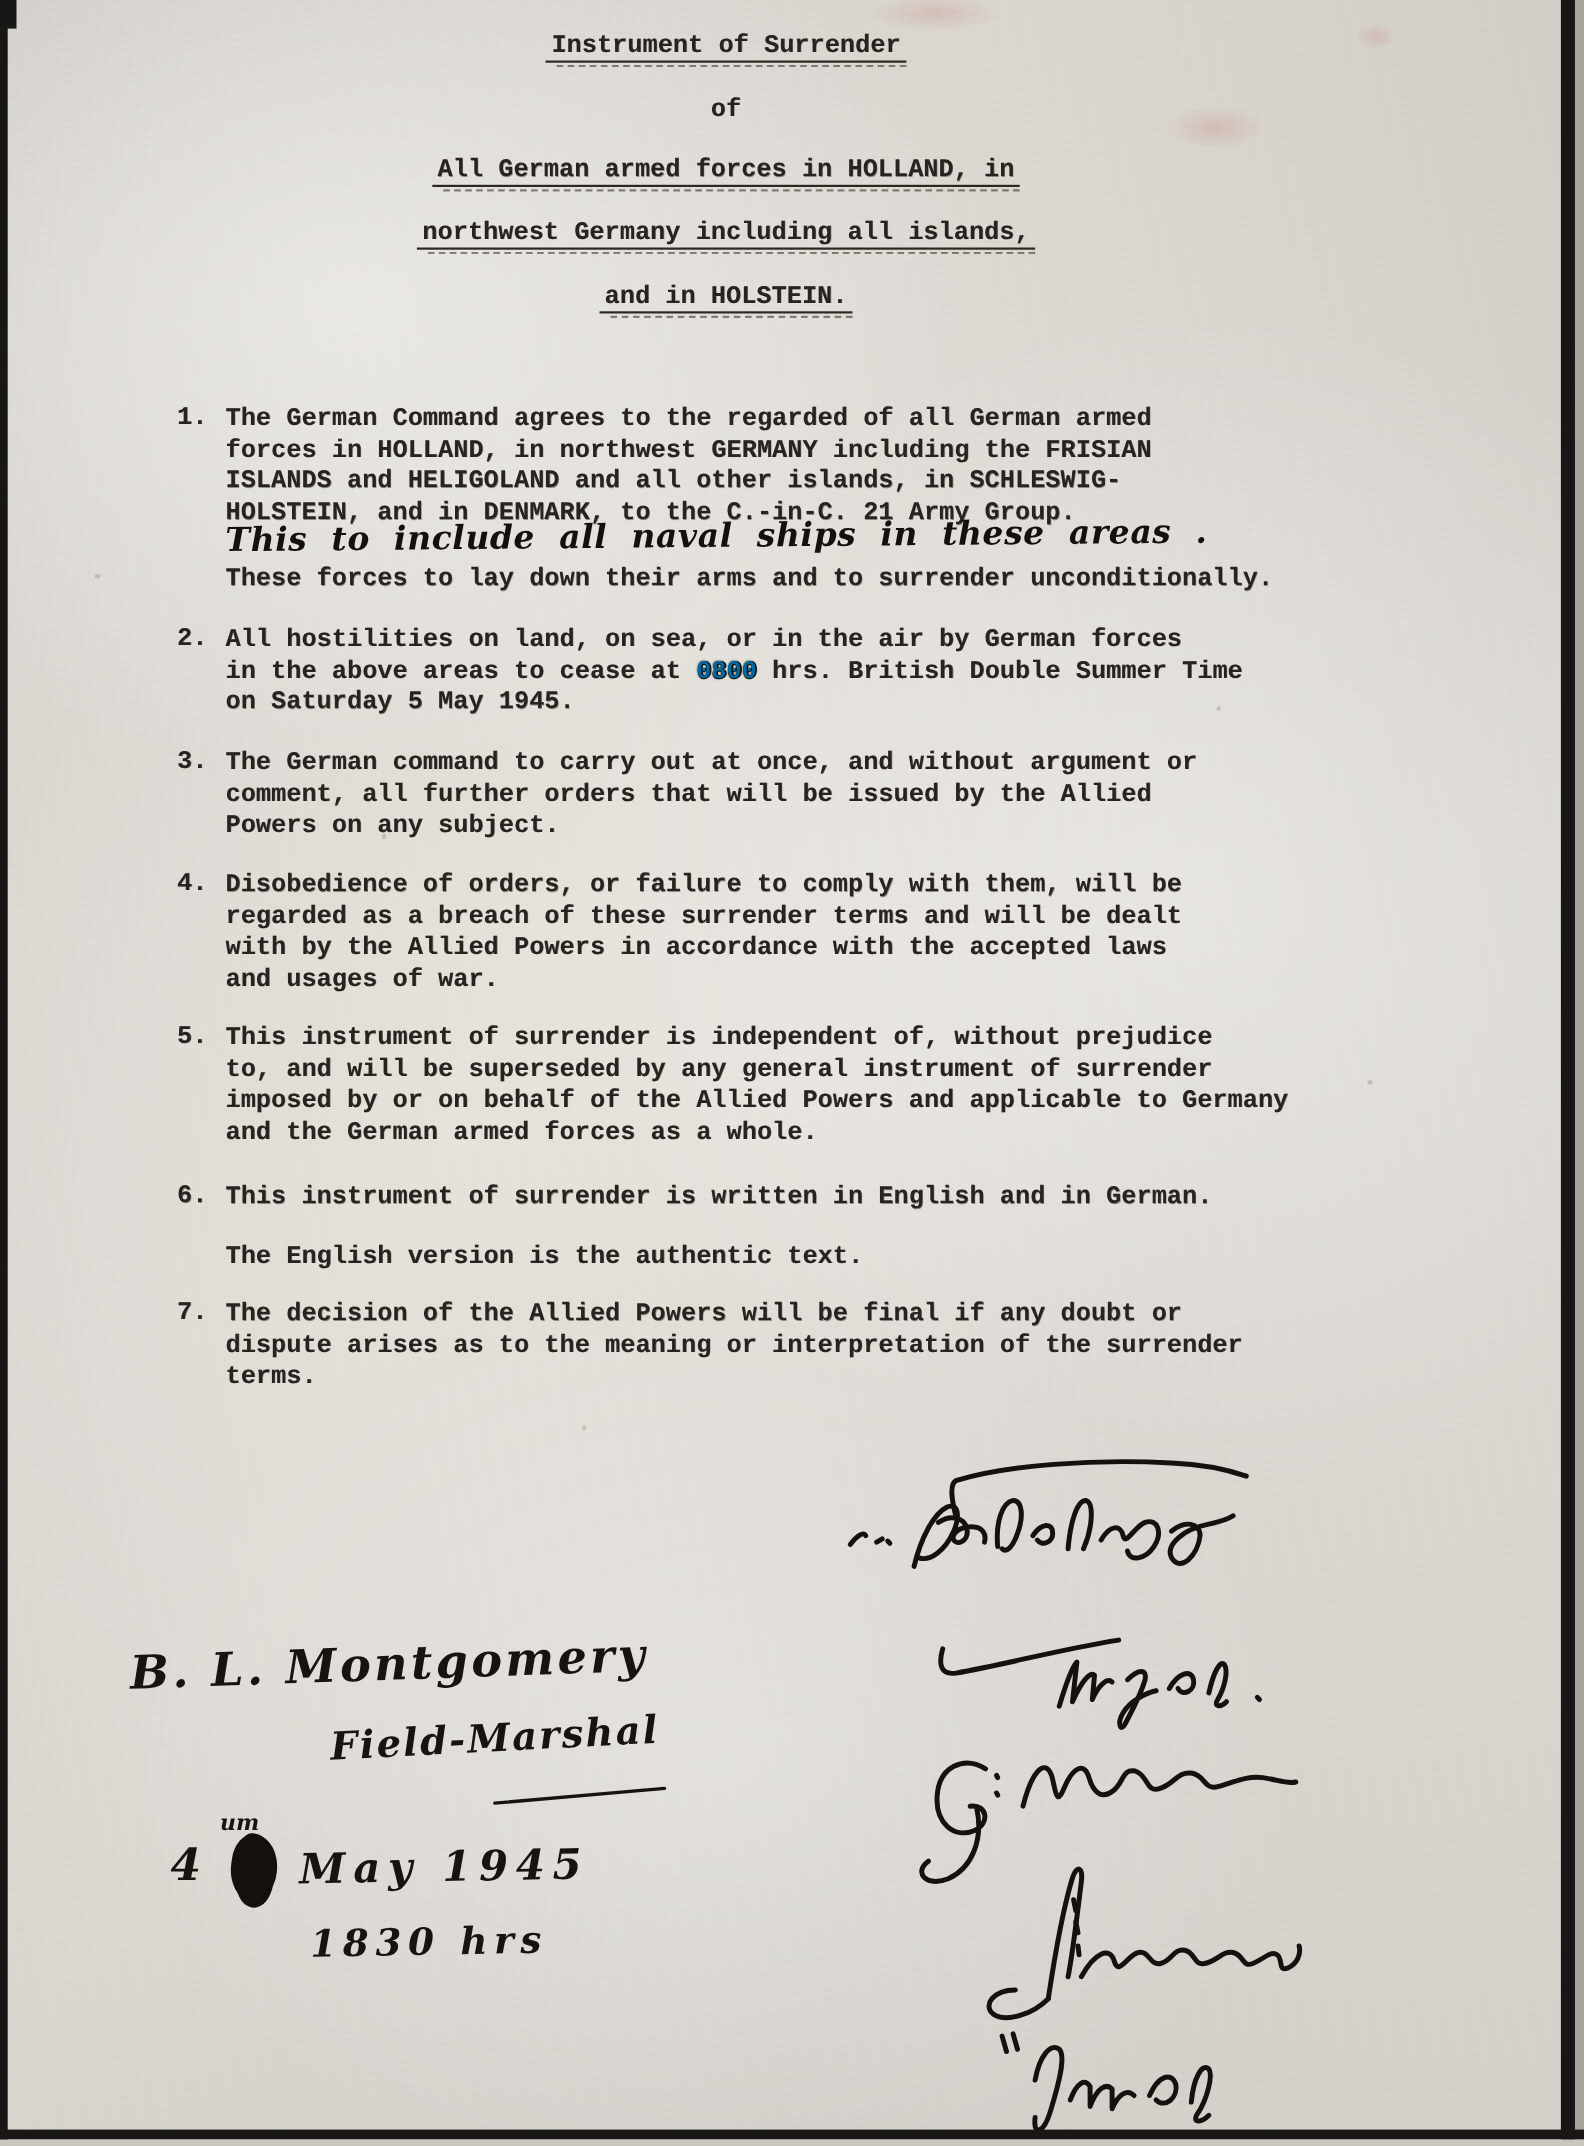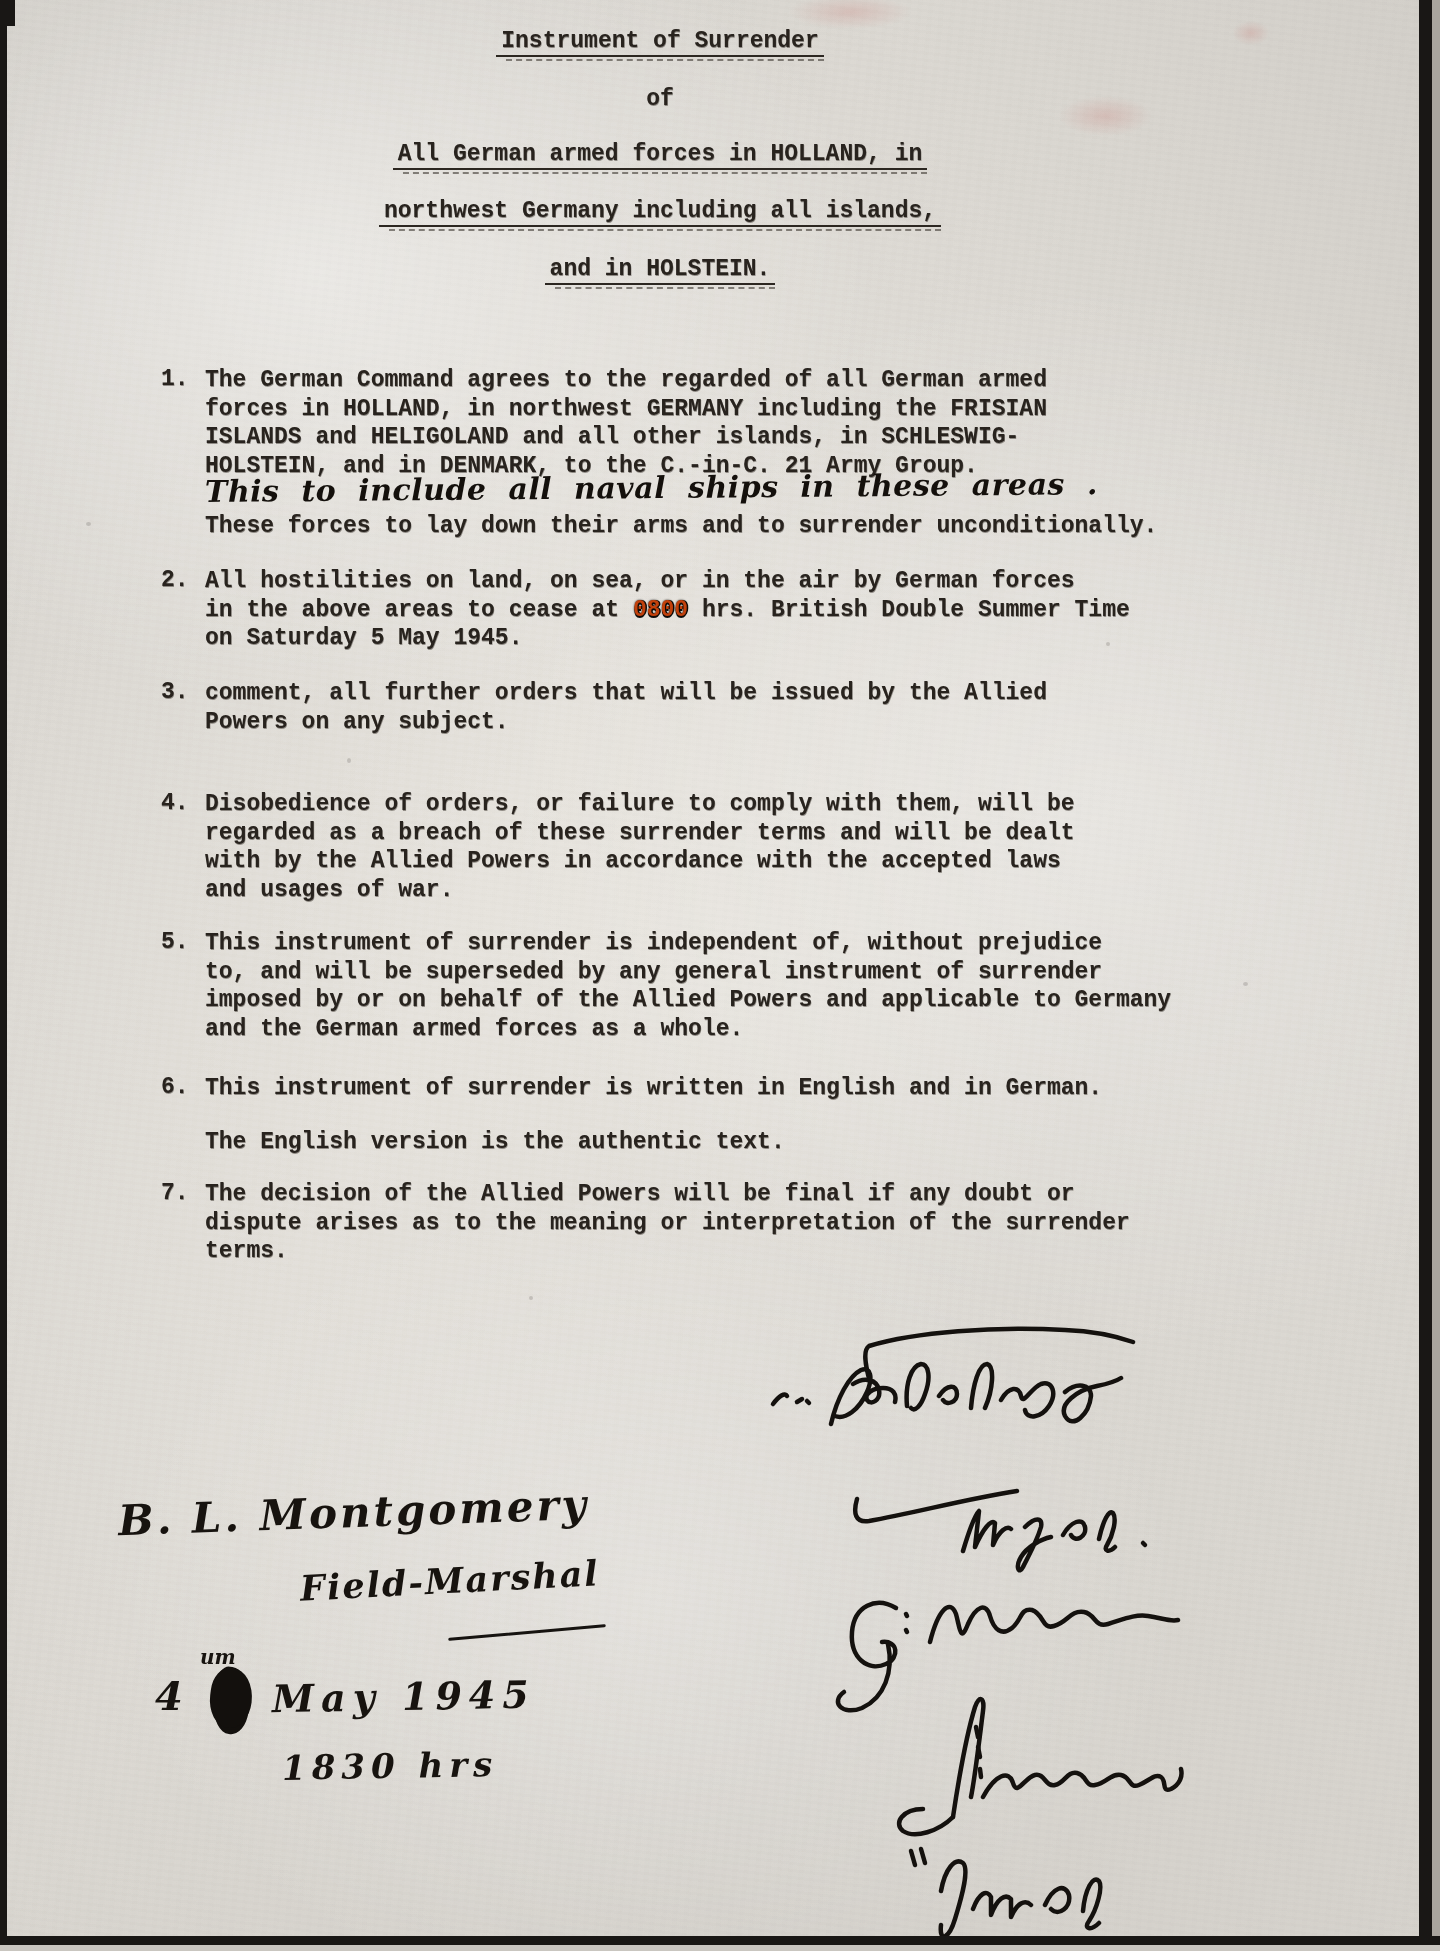--- a/index.html
+++ b/index.html
@@ -19,21 +19,21 @@
   .tl,.ln{white-space:pre;color:#28231e;font-weight:700;font-size:23px;
           text-shadow:0.5px 0.5px 0 rgba(40,33,26,.45);}
   .ln{line-height:28.5px;height:28.5px;}
   .titleline{position:absolute;left:0;width:1320px;text-align:center;}
   .u{position:relative;padding:0 5px 1px;border-bottom:2.5px solid #2c2721;margin-top:24px;}
   .u::after{content:"";position:absolute;left:10px;right:0;bottom:-6px;
             border-bottom:2px dashed rgba(48,42,35,.55);}
   .clause{position:absolute;left:205px;}
   .num{position:absolute;left:-44px;top:0;white-space:pre;color:#28231e;
        font-weight:700;font-size:23px;text-shadow:.5px .5px 0 rgba(40,33,26,.45);}
-  .smudged{color:#c2410c;text-shadow:0 0 2px #0d0b09,1.5px 0 0 #0d0b09,0 1.5px 0 #0d0b09;}
+  .smudged{color:#0369a1;text-shadow:0 0 2px #0d0b09,1.5px 0 0 #0d0b09,0 1.5px 0 #0d0b09;}
   
   .hand{position:absolute;white-space:pre;font-family:"DejaVu Serif",serif;
         font-style:italic;font-weight:700;color:#17130f;}
   .ins{position:relative;font-family:"DejaVu Serif",serif;font-style:italic;font-weight:700;
        color:#14100c;font-size:30px;height:34px;line-height:34px;margin-top:-5px;margin-bottom:3px;
        letter-spacing:.5px;word-spacing:11px;transform:rotate(-.5deg);transform-origin:left;}
   .stroke{position:absolute;height:3px;background:#161310;border-radius:2px;}
   .blot{position:absolute;width:42px;height:60px;background:#13100d;
         border-radius:42% 55% 48% 52%;transform:rotate(7deg);
         box-shadow:2px 10px 0 -4px #13100d, -1px -6px 0 -5px #13100d;}
@@ -78,20 +78,21 @@
 
 <div class="clause" style="top:567px">
   <span class="num">2.</span>
   <div class="ln">All hostilities on land, on sea, or in the air by German forces</div>
   <div class="ln"><span>in the above areas to cease at </span><span class="smudged">0800</span><span> hrs. British Double Summer Time</span></div>
   <div class="ln">on Saturday 5 May 1945.</div>
 </div>
 
 <div class="clause" style="top:679px">
   <span class="num">3.</span>
+  <div class="ln">The German command to carry out at once, and without argument or</div>
   <div class="ln">comment, all further orders that will be issued by the Allied</div>
   <div class="ln">Powers on any subject.</div>
 </div>
 
 <div class="clause" style="top:790px">
   <span class="num">4.</span>
   <div class="ln">Disobedience of orders, or failure to comply with them, will be</div>
   <div class="ln">regarded as a breach of these surrender terms and will be dealt</div>
   <div class="ln">with by the Allied Powers in accordance with the accepted laws</div>
   <div class="ln">and usages of war.</div>

